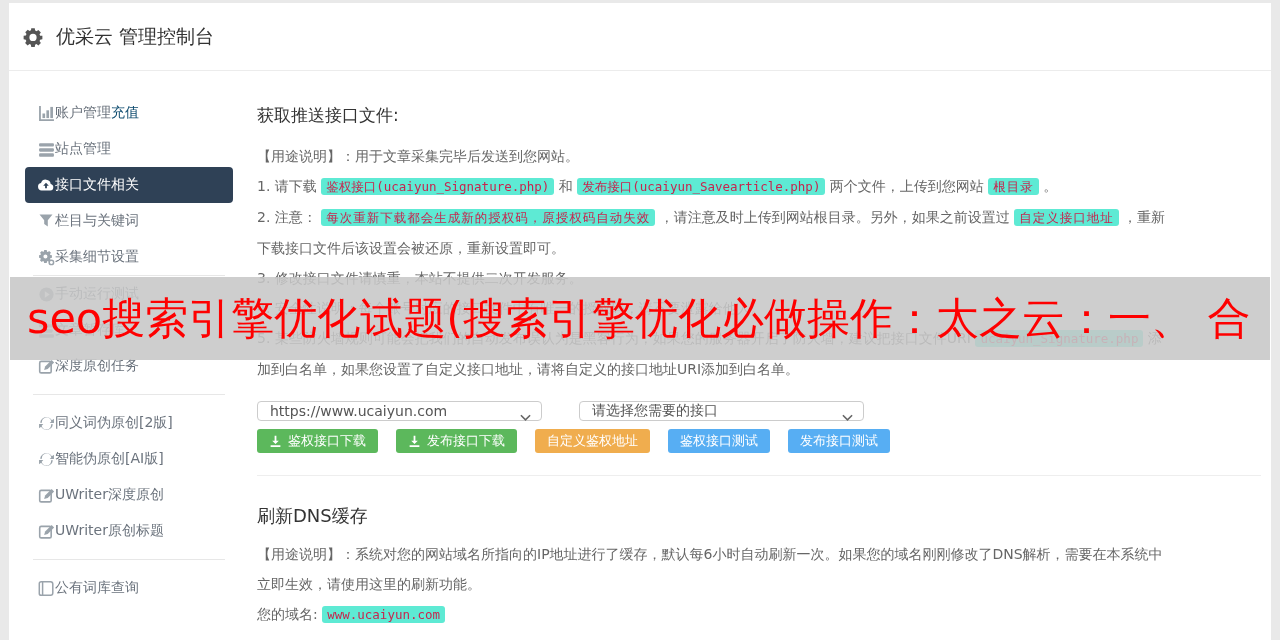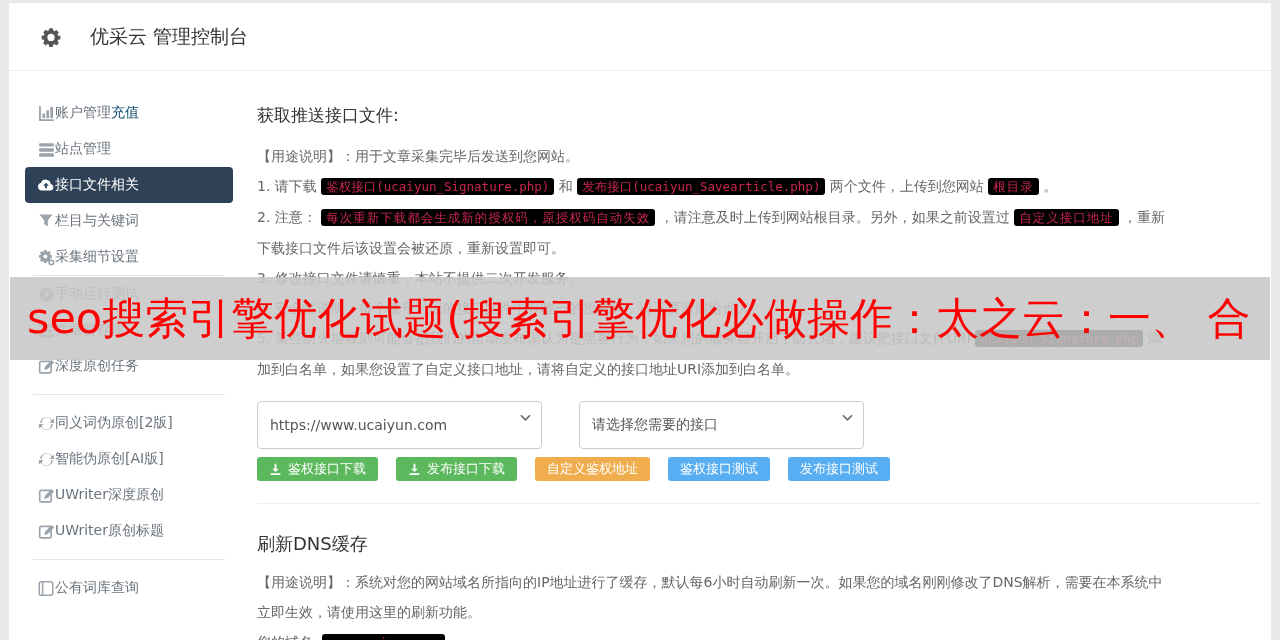--- a/index.html
+++ b/index.html
@@ -2,47 +2,47 @@
 <html><head>
 <meta charset="utf-8">
 <style>
   * { margin:0; padding:0; box-sizing:border-box; }
   html,body { width:1280px; height:640px; overflow:hidden;
     background:#e9e9e9; font-family:"DejaVu Sans","Liberation Sans",sans-serif; }
   .app { position:relative; margin:3px 9px 0; background:#fff; height:637px; overflow:hidden; }
 
   
   .header { height:68px; border-bottom:1px solid #ececec; display:flex; align-items:center;
-    padding-left:32px; gap:29px; }
+    padding-left:14px; gap:13px; }
   .header .hicon { color:#555; display:flex; }
   .header .htitle { font-size:19px; color:#333; }
 
   
   .layout { display:flex; }
   .sidebar { width:240px; padding:24px 16px 0; flex:0 0 240px; }
   .sitem { height:36px; display:flex; align-items:center; gap:0; padding:0 12px;
     border-radius:4px; color:#6b737d; font-size:14px; cursor:pointer; white-space:nowrap; }
   .sitem .sicon { width:18px; display:flex; justify-content:center; color:#9aa3ab; flex:0 0 18px; }
   .sitem.active { background:#2f4156; color:#fff; }
   .sitem.active .sicon { color:#fff; }
   .sbadge { color:#0c4a6e; }
   .sep { border-top:1px solid #e7e7e7; margin:10px 8px; }
   .sep.tight { margin:0 8px; }
 
   
   .main { flex:1; padding:24px 10px 0 8px; min-width:0; }
   .sec-title { font-size:17px; color:#333; font-weight:400; margin-top:8px; line-height:24px; }
   .pblock { margin-top:14px; max-width:910px; }
   .pblock p { font-size:14px; color:#666; line-height:30px; }
-  .chip { color:#c7254e; background:#000000; border-radius:3px; padding:1px 5px;
+  .chip { color:#c7254e; background:#5eead4; border-radius:3px; padding:1px 5px;
     font-size:12.5px; letter-spacing:1px; }
   .chip.mono { font-family:"DejaVu Sans Mono","Liberation Mono",monospace; letter-spacing:0; }
 
   .selrow { margin-top:17px; display:flex; gap:37px; }
-  .select { position:relative; width:285px; height:48px; border:1px solid #ccc; border-radius:4px;
+  .select { position:relative; width:285px; height:20px; border:1px solid #ccc; border-radius:4px;
     background:#fff; display:flex; align-items:center; padding:0 30px 0 12px;
     font-size:14px; color:#555; cursor:pointer; }
   .select .chev { position:absolute; right:10px; top:12px; color:#666; display:flex; }
 
   .btnrow { margin-top:8px; display:flex; gap:18px; }
   .btn { height:24px; border:none; border-radius:3px; color:#fff; font-size:13px;
     display:inline-flex; align-items:center; gap:6px; padding:0 12px; cursor:pointer;
     font-family:inherit; }
   .btn .bicon { display:flex; }
 

